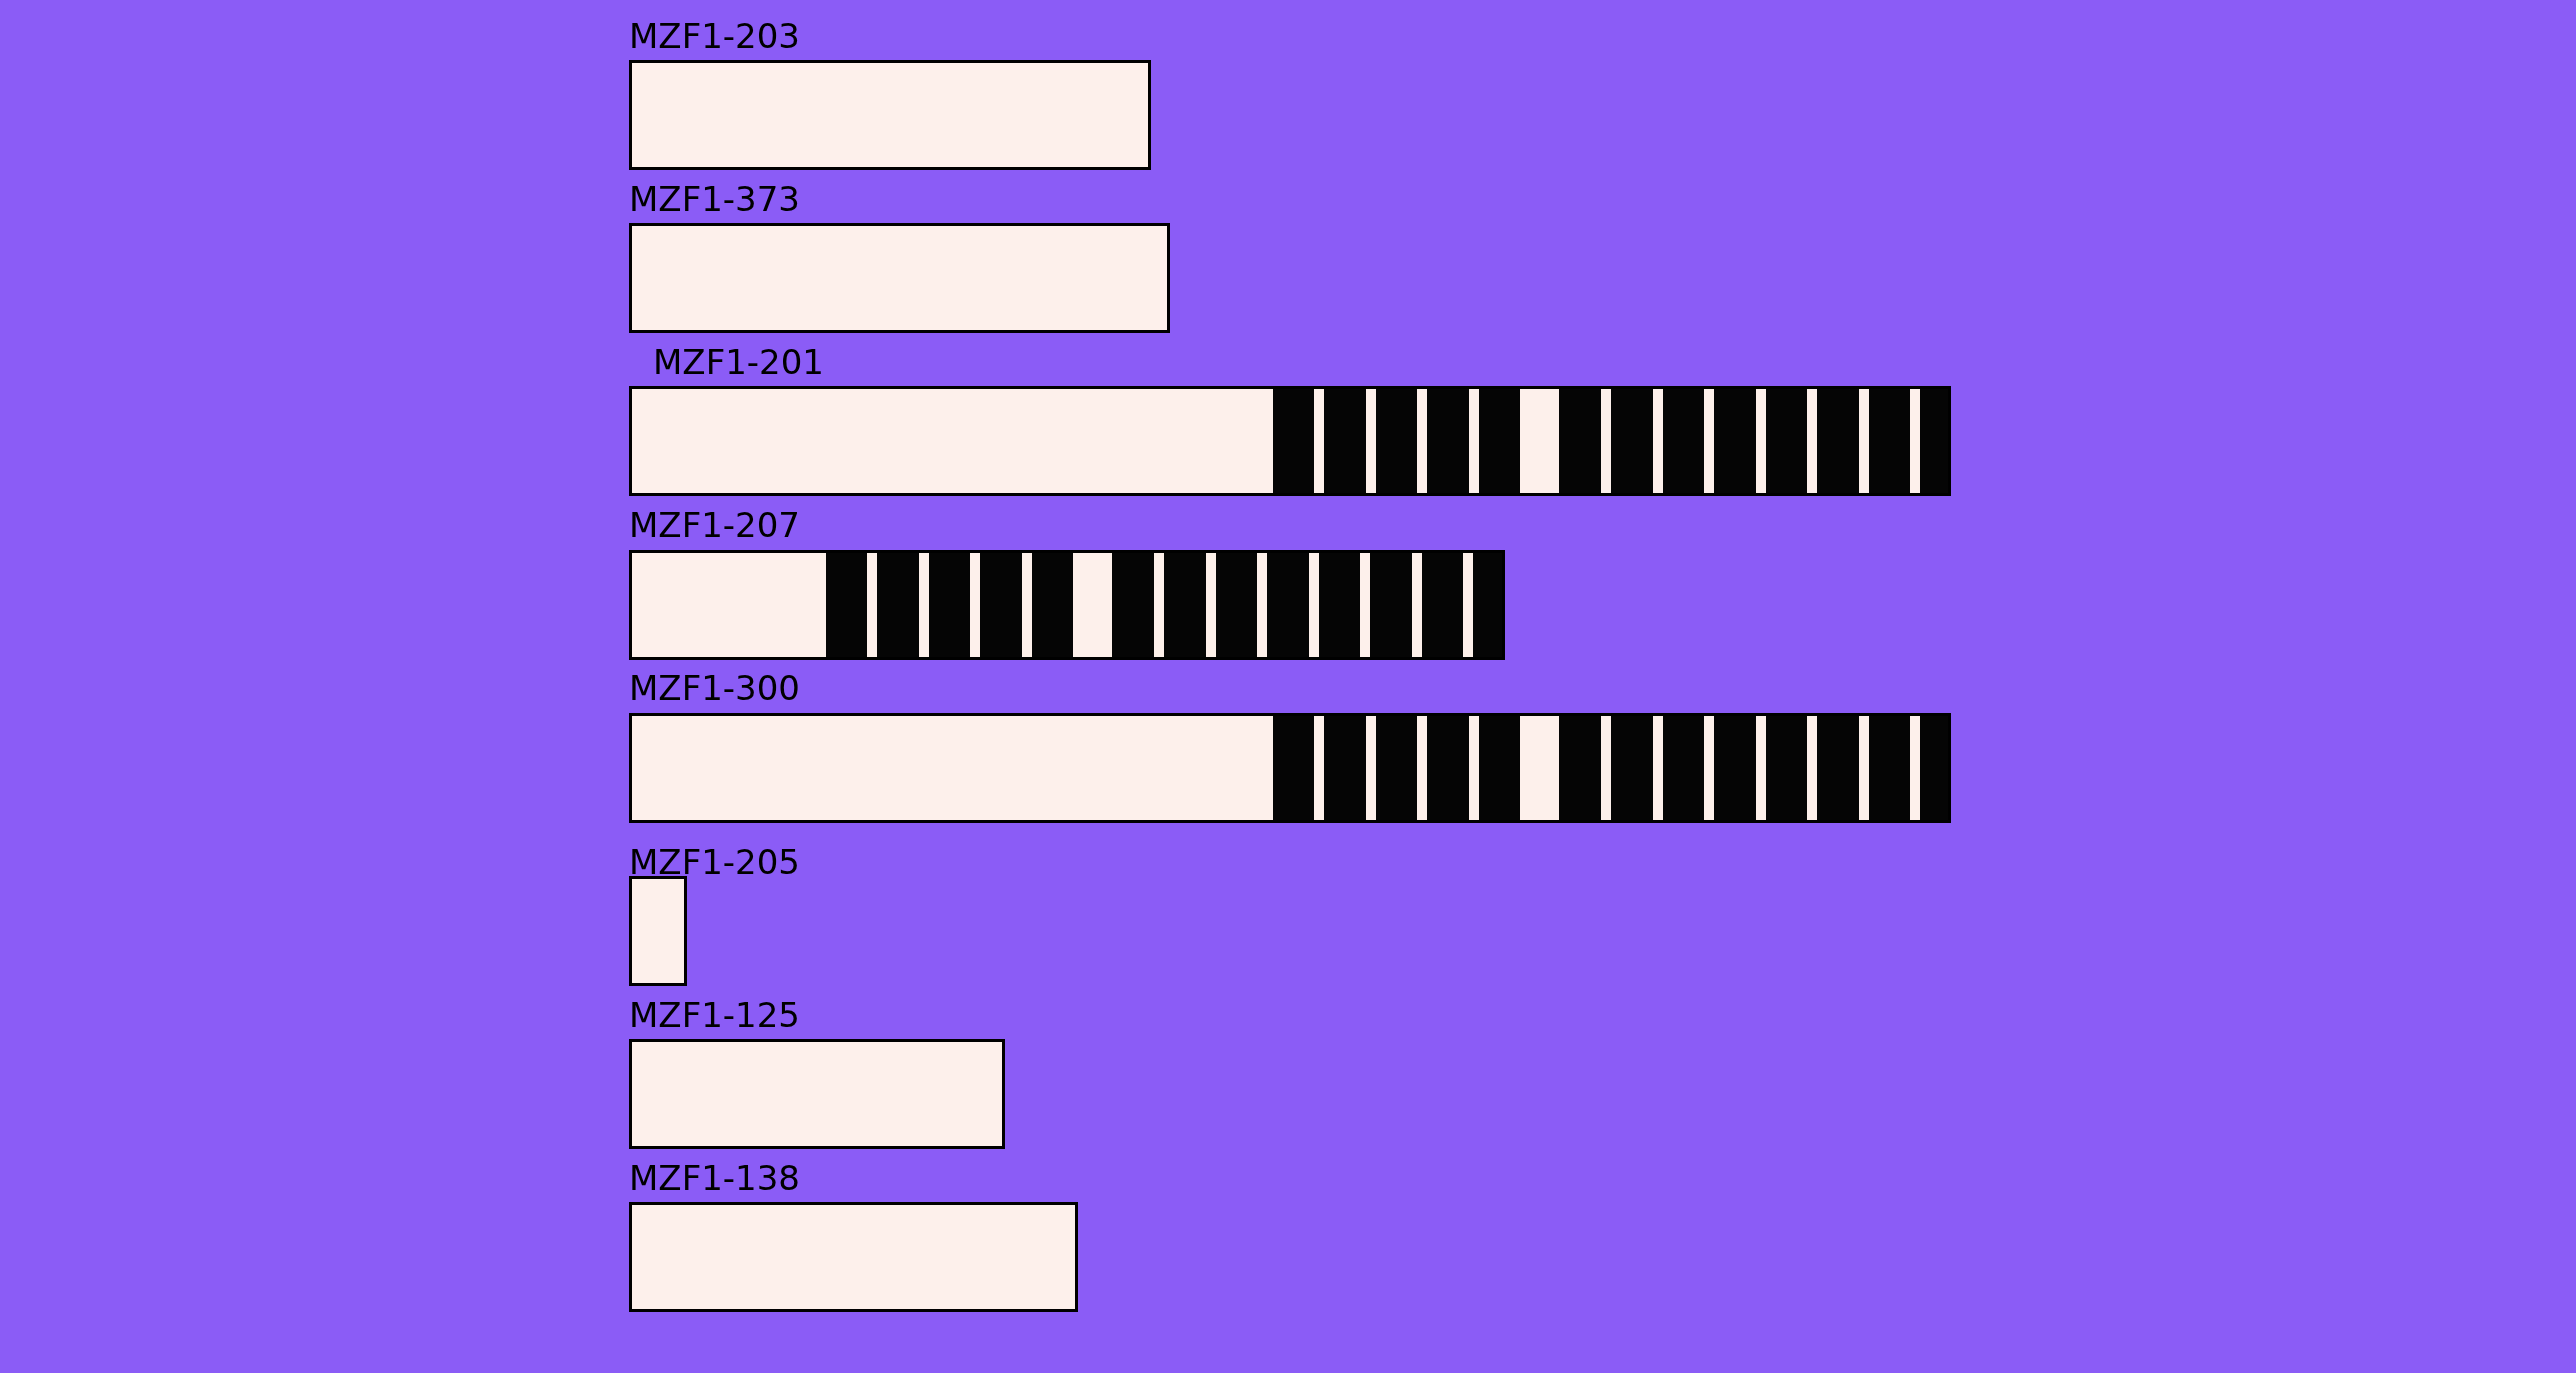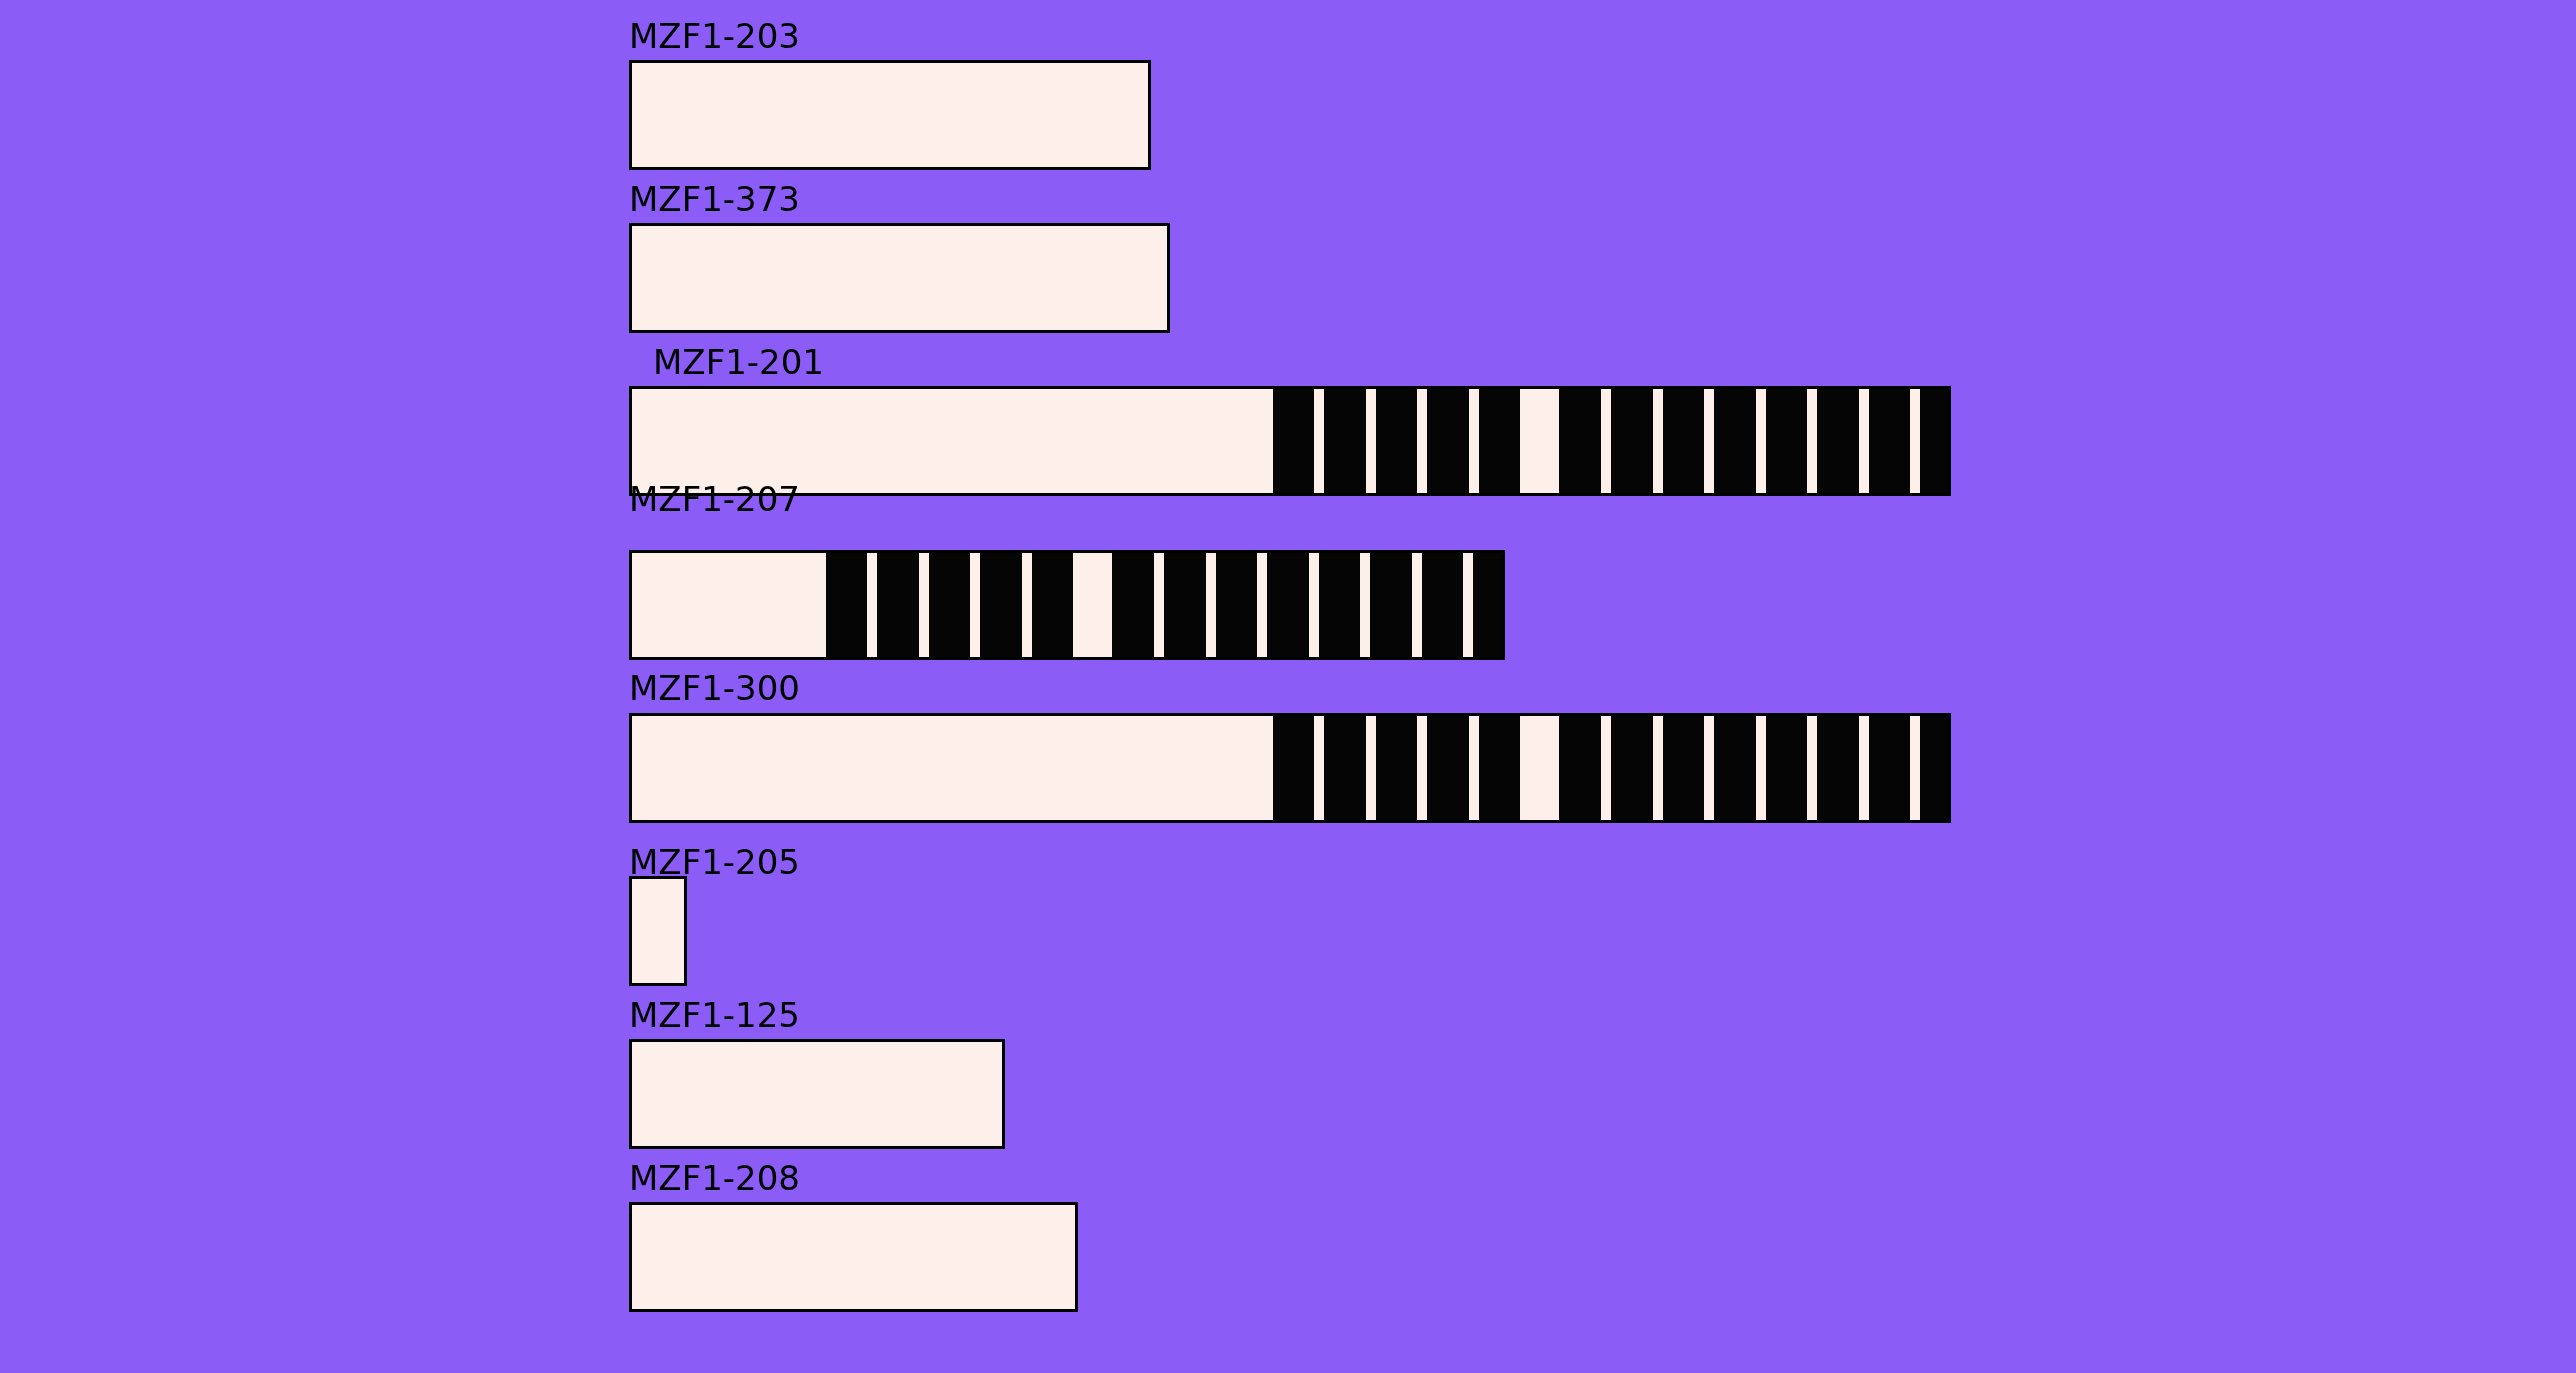--- a/index.html
+++ b/index.html
@@ -79,21 +79,21 @@
             <div class="hatch-gap" style="left: 380px; width: 10.3px;"></div>
             <div class="hatch-gap" style="left: 431px; width: 10.3px;"></div>
             <div class="hatch-gap" style="left: 483px; width: 10.3px;"></div>
             <div class="hatch-gap" style="left: 534px; width: 10.3px;"></div>
             <div class="hatch-gap" style="left: 586px; width: 10.3px;"></div>
             <div class="hatch-gap" style="left: 637px; width: 10.3px;"></div>
           </div>
         </div>
       </div>
       <div class="bar-row">
-        <div class="bar-label" style="top: 482px;">MZF1-207</div>
+        <div class="bar-label" style="top: 508px;">MZF1-207</div>
         <div class="bar-track" style="top: 550px; width: 876px; height: 110px;">
           <div class="bar-hatch" style="left: 194px; right: 0px;">
             <div class="hatch-gap" style="left: 41px; width: 10.3px;"></div>
             <div class="hatch-gap" style="left: 93px; width: 10.3px;"></div>
             <div class="hatch-gap" style="left: 144px; width: 10.3px;"></div>
             <div class="hatch-gap" style="left: 196px; width: 10.3px;"></div>
             <div class="hatch-gap" style="left: 247px; width: 39px;"></div>
             <div class="hatch-gap" style="left: 328px; width: 10.3px;"></div>
             <div class="hatch-gap" style="left: 380px; width: 10.3px;"></div>
             <div class="hatch-gap" style="left: 431px; width: 10.3px;"></div>
@@ -125,18 +125,18 @@
       </div>
       <div class="bar-row">
         <div class="bar-label" style="top: 845px;">MZF1-205</div>
         <div class="bar-track" style="top: 876px; width: 58px; height: 110px;"></div>
       </div>
       <div class="bar-row">
         <div class="bar-label" style="top: 998px;">MZF1-125</div>
         <div class="bar-track" style="top: 1039px; width: 376px; height: 110px;"></div>
       </div>
       <div class="bar-row">
-        <div class="bar-label" style="top: 1161px;">MZF1-208</div>
+        <div class="bar-label" style="top: 1161px;">MZF1-138</div>
         <div class="bar-track" style="top: 1202px; width: 449px; height: 110px;"></div>
       </div>
     </div>
 </div>
 
 
 </body></html>

